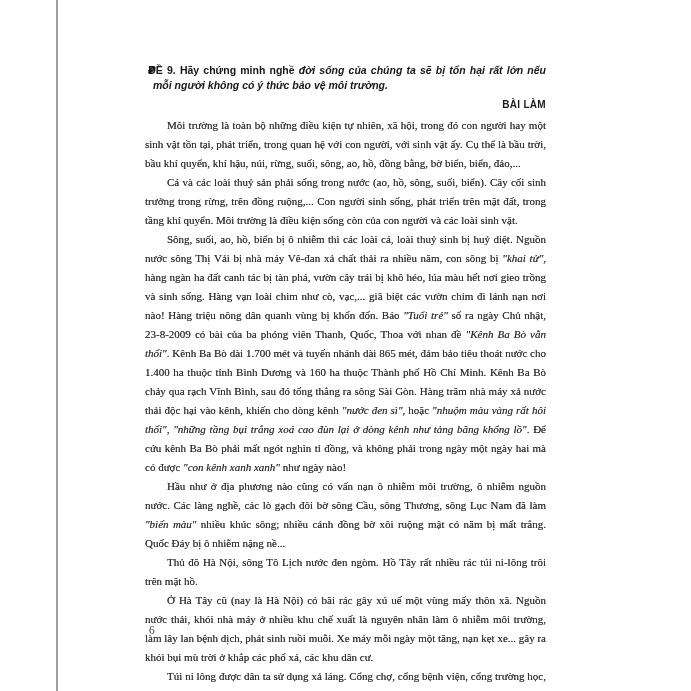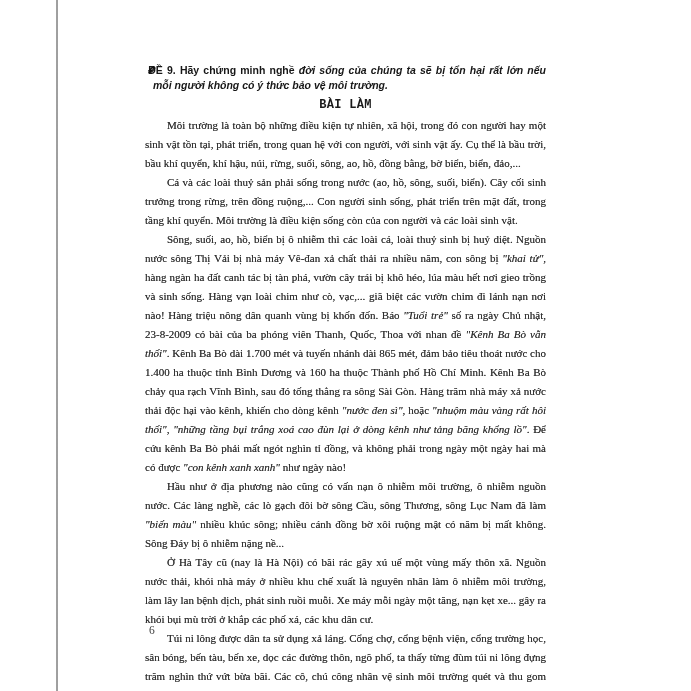--- a/index.html
+++ b/index.html
@@ -38,25 +38,25 @@
   }
   .pen-icon {
     display: inline-block;
     transform: scaleX(-1);
     font-style: normal;
     font-size: 11px;
     margin-left: 2px;
     color: #111;
   }
   .section-heading {
-    font-family: Liberation Mono, monospace;
+    font-family: Liberation Sans, sans-serif;
     font-weight: bold;
-    font-size: 12px;
+    font-size: 10px;
     line-height: 14px;
-    text-align: center;
+    text-align: right;
     color: #1a1a1a;
     letter-spacing: 0.3px;
     margin: 5px 0 4px 0;
   }
   .essay p {
     margin: 0;
     font-family: "Liberation Serif", serif;
     font-size: 11px;
     line-height: 19px;
     text-align: justify;
@@ -83,19 +83,20 @@
 
 <div class="content">
   <div class="prompt"><span class="pen-icon">✎</span><span><span class="seg-b">ĐỀ 9. </span><span class="seg-b">Hãy chứng minh nghề </span><span class="seg-bi">đời sống của chúng ta sẽ bị tổn hại rất lớn nếu mỗi người không có ý thức bảo vệ môi trường.</span></span></div>
 
   <div class="section-heading">BÀI LÀM</div>
 
   <div class="essay">
       <p><span>Môi trường là toàn bộ những điều kiện tự nhiên, xã hội, trong đó con người hay một sinh vật tồn tại, phát triển, trong quan hệ với con người, với sinh vật ấy. Cụ thể là bầu trời, bầu khí quyển, khí hậu, núi, rừng, suối, sông, ao, hồ, đồng bằng, bờ biển, biển, đảo,...</span></p>
       <p><span>Cá và các loài thuỷ sản phải sống trong nước (ao, hồ, sông, suối, biển). Cây cối sinh trưởng trong rừng, trên đồng ruộng,... Con người sinh sống, phát triển trên mặt đất, trong tầng khí quyển. Môi trường là điều kiện sống còn của con người và các loài sinh vật.</span></p>
       <p><span>Sông, suối, ao, hồ, biển bị ô nhiễm thì các loài cá, loài thuỷ sinh bị huỷ diệt. Nguồn nước sông Thị Vải bị nhà máy Vê-đan xả chất thải ra nhiều năm, con sông bị </span><span class="seg-i">"khai tử"</span><span>, hàng ngàn ha đất canh tác bị tàn phá, vườn cây trái bị khô héo, lúa màu hết nơi gieo trồng và sinh sống. Hàng vạn loài chim như cò, vạc,... giã biệt các vườn chim đi lánh nạn nơi nào! Hàng triệu nông dân quanh vùng bị khốn đốn. Báo </span><span class="seg-i">"Tuổi trẻ"</span><span> số ra ngày Chủ nhật, 23-8-2009 có bài của ba phóng viên Thanh, Quốc, Thoa với nhan đề </span><span class="seg-i">"Kênh Ba Bò vẫn thối"</span><span>. Kênh Ba Bò dài 1.700 mét và tuyến nhánh dài 865 mét, đảm bảo tiêu thoát nước cho 1.400 ha thuộc tỉnh Bình Dương và 160 ha thuộc Thành phố Hồ Chí Minh. Kênh Ba Bò chảy qua rạch Vĩnh Bình, sau đó tống thẳng ra sông Sài Gòn. Hàng trăm nhà máy xả nước thải độc hại vào kênh, khiến cho dòng kênh </span><span class="seg-i">"nước đen sì"</span><span>, hoặc </span><span class="seg-i">"nhuộm màu vàng rất hôi thối"</span><span>, </span><span class="seg-i">"những tầng bụi trắng xoá cao đùn lại ở dòng kênh như tảng băng khổng lồ"</span><span>. Để cứu kênh Ba Bò phải mất ngót nghìn tỉ đồng, và không phải trong ngày một ngày hai mà có được </span><span class="seg-i">"con kênh xanh xanh"</span><span> như ngày nào!</span></p>
-      <p><span>Hầu như ở địa phương nào cũng có vấn nạn ô nhiễm môi trường, ô nhiễm nguồn nước. Các làng nghề, các lò gạch đôi bờ sông Cầu, sông Thương, sông Lục Nam đã làm </span><span class="seg-i">"biến màu"</span><span> nhiều khúc sông; nhiều cánh đồng bờ xôi ruộng mật có năm bị mất không. Sông Đáy bị ô nhiễm nặng nề...</span></p>
+      <p><span>Hầu như ở địa phương nào cũng có vấn nạn ô nhiễm môi trường, ô nhiễm nguồn nước. Các làng nghề, các lò gạch đôi bờ sông Cầu, sông Thương, sông Lục Nam đã làm </span><span class="seg-i">"biến màu"</span><span> nhiều khúc sông; nhiều cánh đồng bờ xôi ruộng mật có năm bị mất trắng. Quốc Đáy bị ô nhiễm nặng nề...</span></p>
+      <p><span>Thủ đô Hà Nội, sông Tô Lịch nước đen ngòm. Hồ Tây rất nhiều rác túi ni-lông trôi trên mặt hồ.</span></p>
       <p><span>Ở Hà Tây cũ (nay là Hà Nội) có bãi rác gây xú uế một vùng mấy thôn xã. Nguồn nước thải, khói nhà máy ở nhiều khu chế xuất là nguyên nhân làm ô nhiễm môi trường, làm lây lan bệnh dịch, phát sinh ruồi muỗi. Xe máy mỗi ngày một tăng, nạn kẹt xe... gây ra khói bụi mù trời ở khắp các phố xá, các khu dân cư.</span></p>
       <p><span>Túi ni lông được dân ta sử dụng xả láng. Cổng chợ, cổng bệnh viện, cổng trường học, sân bóng, bến tàu, bến xe, dọc các đường thôn, ngõ phố, ta thấy từng đùm túi ni lông đựng trăm nghìn thứ vứt bừa bãi. Các cô, chú công nhân vệ sinh môi trường quét và thu gom không xuể.</span></p>
     </div>
 </div>
 
 <div class="page-number">6</div>
 
 </body></html>

